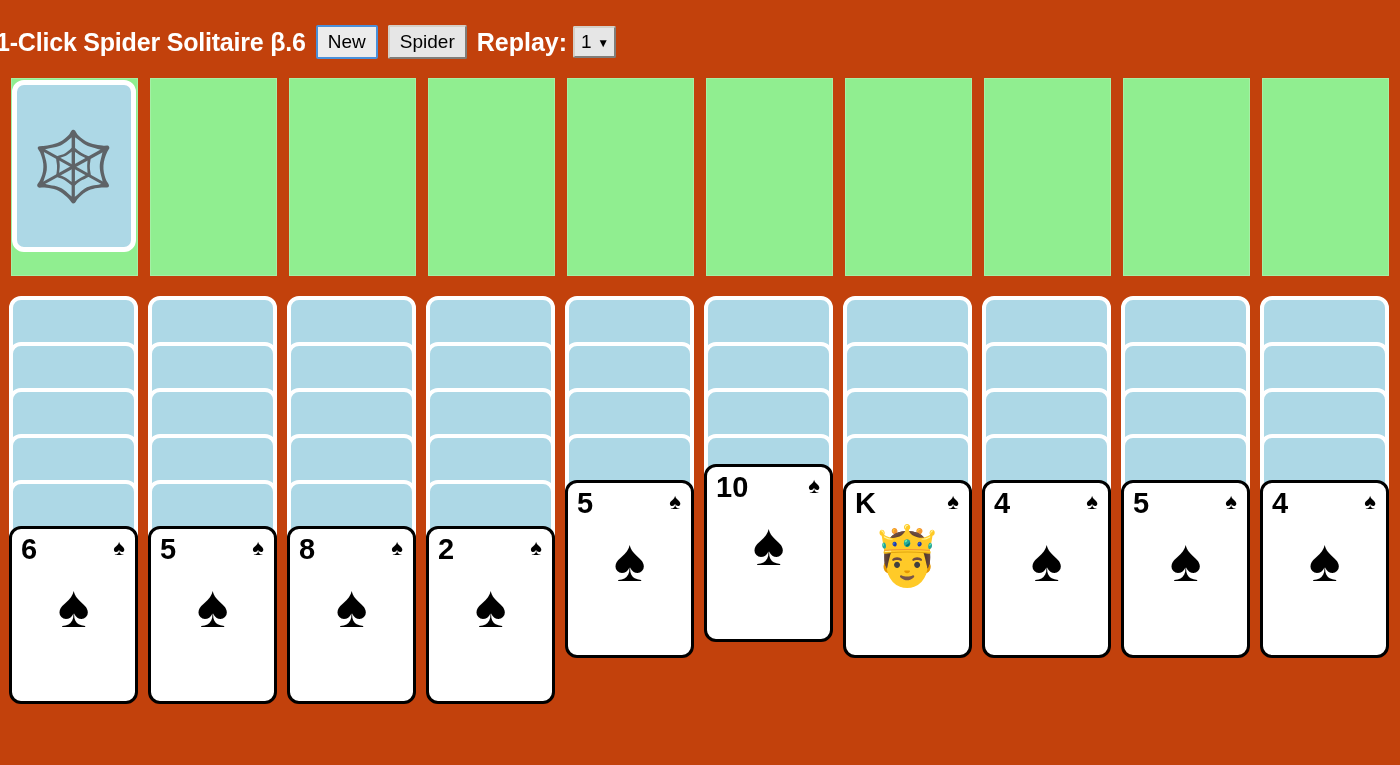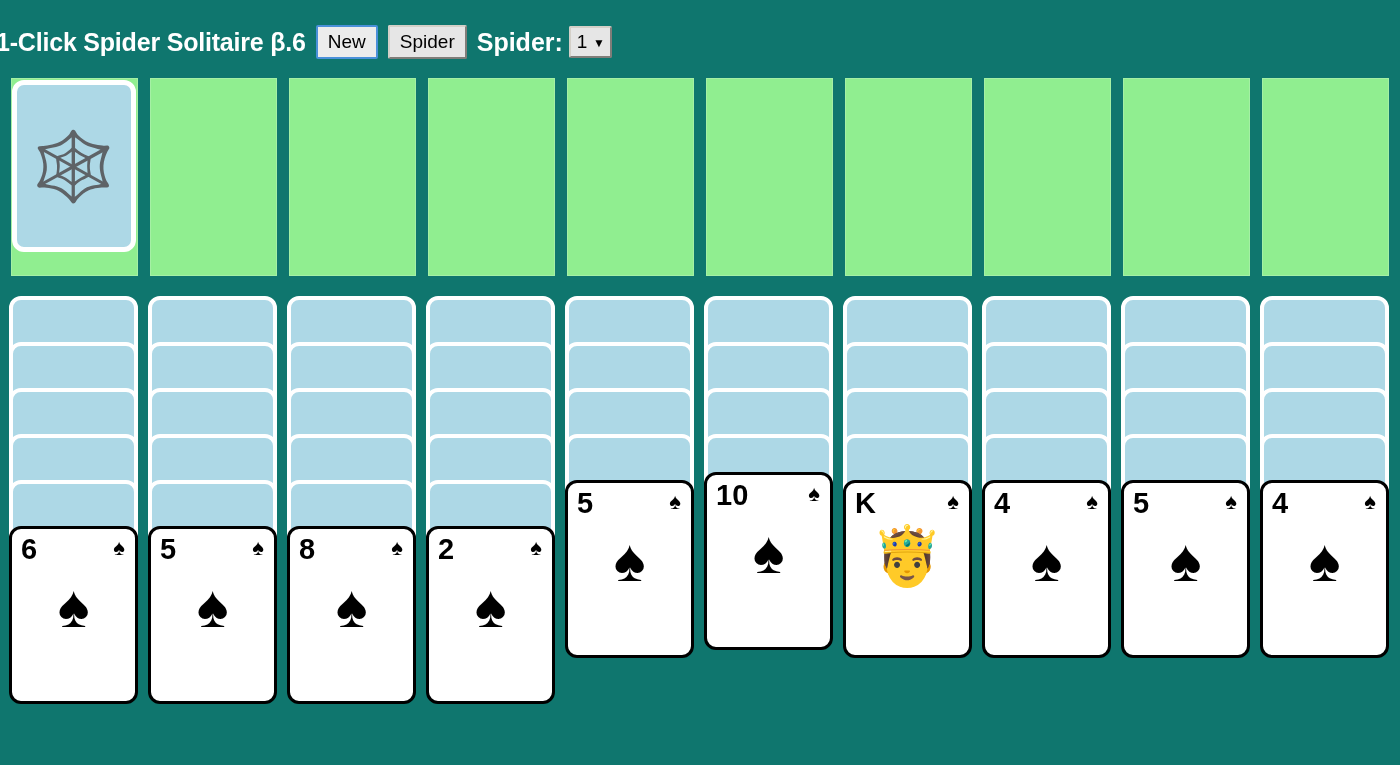--- a/index.html
+++ b/index.html
@@ -10,21 +10,21 @@
     height: 765px;
     overflow: hidden;
     background: #008000;
     font-family: "Liberation Sans", sans-serif;
   }
 
   #board {
     position: relative;
     width: 1400px;
     height: 765px;
-    background: #0f766e;
+    background: #c2410c;
     overflow: hidden;
   }
 
   
   #toolbar {
     position: absolute;
     left: -4px;
     top: 22px;
     height: 40px;
     display: flex;
@@ -218,21 +218,21 @@
 </style>
 </head>
 <body>
 
 <div id="board">
 
   <div id="toolbar">
     <span id="app-title">1-Click Spider Solitaire β.6</span>
     <button class="btn focused" id="new-btn">New</button>
     <button class="btn" id="replay-btn">Spider</button>
-    <span id="suits-label">Spider:</span>
+    <span id="suits-label">Replay:</span>
     <span class="select-wrap">
       <select id="suits-select"><option value="1">1</option><option value="2">2</option><option value="4">4</option></select>
       <span class="caret">▼</span>
     </span>
   </div>
 
   <div id="foundation-row">
       <div class="slot" style="left: 1px; background: rgb(144, 238, 144);"></div>
       <div class="slot" style="left: 140px; background: rgb(144, 238, 144);"></div>
       <div class="slot" style="left: 279px; background: rgb(144, 238, 144);"></div>
@@ -307,21 +307,21 @@
           <span class="rank">5</span>
           <span class="corner-suit">♠</span>
           <span class="center-pip">♠</span>
         </div>
       </div>
       <div class="column" style="left: 704px;">
         <div class="card-back" style="top: 0px;"></div>
         <div class="card-back" style="top: 46px;"></div>
         <div class="card-back" style="top: 92px;"></div>
         <div class="card-back" style="top: 138px;"></div>
-        <div class="card-face" style="top: 176px;">
+        <div class="card-face" style="top: 168px;">
           <span class="rank">10</span>
           <span class="corner-suit">♠</span>
           <span class="center-pip">♠</span>
         </div>
       </div>
       <div class="column" style="left: 843px;">
         <div class="card-back" style="top: 0px;"></div>
         <div class="card-back" style="top: 46px;"></div>
         <div class="card-back" style="top: 92px;"></div>
         <div class="card-back" style="top: 138px;"></div>

